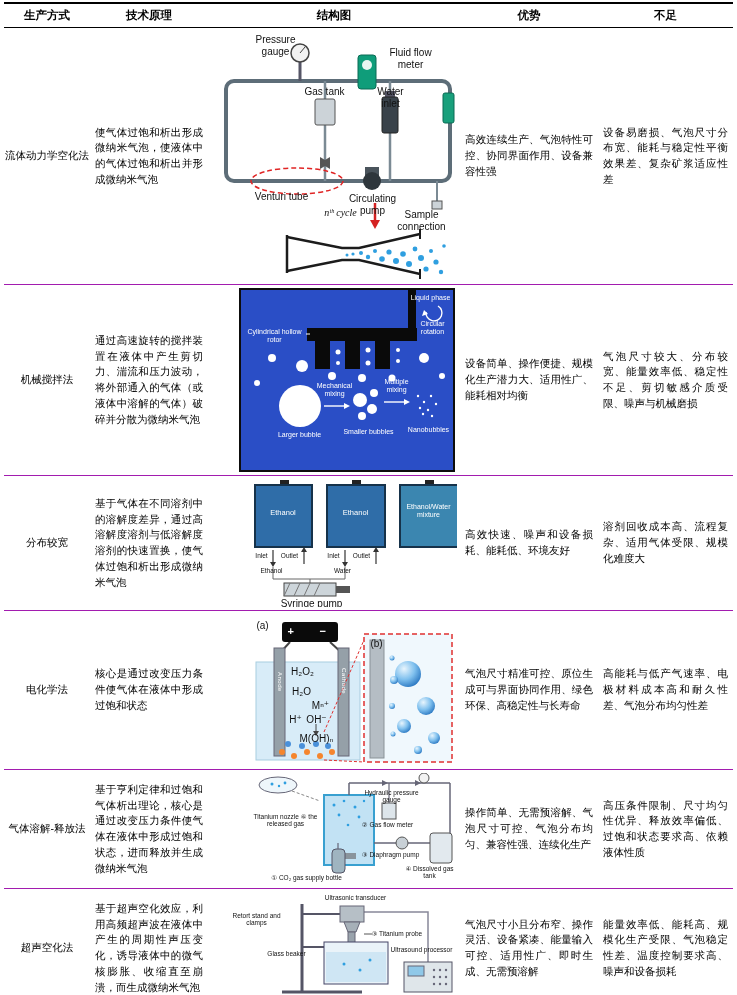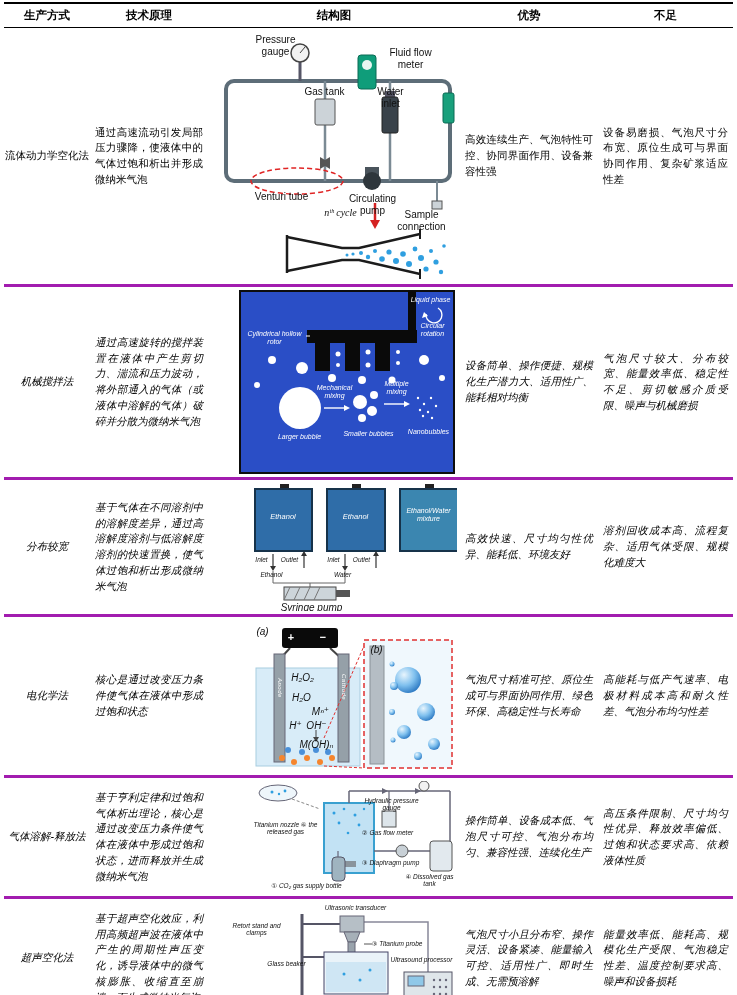--- a/index.html
+++ b/index.html
@@ -3,21 +3,21 @@
 <meta charset="utf-8">
 <style>
   * { margin:0; padding:0; box-sizing:border-box; }
   body { background:#fff; font-family:"Liberation Sans","DejaVu Sans",sans-serif; color:#000; }
   .page { width:737px; height:995px; margin:0 auto; padding:2px 4px; overflow:hidden; background:#fff; }
   table.main { width:729px; border-collapse:collapse; table-layout:fixed;
                border-top:2px solid #000; border-bottom:2px solid #000; }
   thead th { font-size:11.5px; font-weight:bold; text-align:center; padding:4px 2px;
              border-bottom:1.2px solid #000; }
   tbody td { font-size:10.5px; line-height:1.5; vertical-align:middle; padding:4px 5px; }
-  tbody tr + tr td { border-top:3px solid #a21caf;font-style:italic; }
+  tbody tr + tr td { border-top:1px solid #a21caf; }
   td.method { text-align:center; padding:4px 1px; }
   td.just { text-align:justify; }
   td.dcell { padding:3px 2px; }
   .diagram { position:relative; width:245px; margin:0 auto; overflow:hidden; }
   .diagram svg { position:absolute; left:0; top:0; }
   .lbl  { position:absolute; font-size:10px; line-height:1.15; color:#111; text-align:center; }
   .lblw { position:absolute; font-size:7px; line-height:1.15; color:#fff; text-align:center; }
   .sm   { font-size:6.5px; }
   .it   { font-style:italic; font-family:"Liberation Serif","DejaVu Serif",serif; }
   .vlab { position:absolute; writing-mode:vertical-rl; font-size:6px; color:#fff; letter-spacing:.5px; }
@@ -41,21 +41,21 @@
   <th>技术原理</th>
   <th>结构图</th>
   <th>优势</th>
   <th>不足</th>
 </tr>
 </thead>
 <tbody>
 
 <tr>
   <td class="method">流体动力学空化法</td>
-  <td class="just">通过高速流动引发局部压力骤降，使液体中的气体过饱和析出并形成微纳米气泡</td>
+  <td class="just">使气体过饱和析出形成微纳米气泡，使液体中的气体过饱和析出并形成微纳米气泡</td>
   <td class="dcell">
     <div class="diagram" style="height:250px">
       <svg width="245" height="250">
         <rect x="14" y="50" width="224" height="100" rx="8" fill="none" stroke="#5d6d78" stroke-width="4"></rect>
         <line x1="88" y1="30" x2="88" y2="50" stroke="#556" stroke-width="3"></line>
         <circle cx="88" cy="22" r="9" fill="#f2f2f2" stroke="#444" stroke-width="1.5"></circle>
         <line x1="88" y1="22" x2="93" y2="16" stroke="#444" stroke-width="1"></line>
         <rect x="146" y="24" width="18" height="34" rx="3" fill="#0f9d7a" stroke="#0a6b54"></rect>
         <circle cx="155" cy="34" r="5" fill="#e8f6f1"></circle>
         <line x1="113" y1="50" x2="113" y2="150" stroke="#7b8a94" stroke-width="2.5"></line>
@@ -102,21 +102,21 @@
       <div class="lbl" style="left:166px;top:16px;width:66px">Fluid flow meter</div>
       <div class="lbl" style="left:92px;top:55px;width:42px">Gas tank</div>
       <div class="lbl" style="left:156px;top:55px;width:46px">Water inlet</div>
       <div class="lbl" style="left:40px;top:160px;width:60px">Venturi tube</div>
       <div class="lbl" style="left:124px;top:162px;width:74px">Circulating pump</div>
       <div class="lbl" style="left:174px;top:178px;width:72px">Sample connection</div>
       <div class="lbl it" style="left:106px;top:176px;width:46px">nᵗʰ cycle</div>
     </div>
   </td>
   <td class="just">高效连续生产、气泡特性可控、协同界面作用、设备兼容性强</td>
-  <td class="just">设备易磨损、气泡尺寸分布宽、原位生成可与界面协同作用、复杂矿浆适应性差</td>
+  <td class="just">设备易磨损、气泡尺寸分布宽、能耗与稳定性平衡效果差、复杂矿浆适应性差</td>
 </tr>
 
 <tr>
   <td class="method">机械搅拌法</td>
   <td class="just">通过高速旋转的搅拌装置在液体中产生剪切力、湍流和压力波动，将外部通入的气体（或液体中溶解的气体）破碎并分散为微纳米气泡</td>
   <td class="dcell">
     <div class="diagram" style="height:184px">
       <svg width="245" height="184">
         <rect x="28" y="1" width="214" height="182" fill="#2a4ec6" stroke="#0d0d0d" stroke-width="2"></rect>
         <rect x="196" y="1" width="8" height="50" fill="#0a0a0a"></rect>
@@ -211,21 +211,21 @@
       <div class="lblw" style="left:188px;top:24px;width:58px">Ethanol/Water mixture</div>
       <div class="lbl sm" style="left:40px;top:73px;width:20px">Inlet</div>
       <div class="lbl sm" style="left:66px;top:73px;width:24px">Outlet</div>
       <div class="lbl sm" style="left:38px;top:88px;width:44px">Ethanol</div>
       <div class="lbl sm" style="left:112px;top:73px;width:20px">Inlet</div>
       <div class="lbl sm" style="left:138px;top:73px;width:24px">Outlet</div>
       <div class="lbl sm" style="left:110px;top:88px;width:42px">Water</div>
       <div class="lbl" style="left:58px;top:119px;width:84px">Syringe pump</div>
     </div>
   </td>
-  <td class="just">高效快速、尺寸均匀性优异、能耗低、环境友好</td>
+  <td class="just">高效快速、噪声和设备损耗、能耗低、环境友好</td>
   <td class="just">溶剂回收成本高、流程复杂、适用气体受限、规模化难度大</td>
 </tr>
 
 <tr>
   <td class="method">电化学法</td>
   <td class="just">核心是通过改变压力条件使气体在液体中形成过饱和状态</td>
   <td class="dcell">
     <div class="diagram" style="height:152px">
       <svg width="245" height="152">
         <defs>
@@ -325,21 +325,21 @@
         <line x1="126" y1="76" x2="126" y2="70" stroke="#667" stroke-width="1.2"></line>
       </svg>
       <div class="lbl sm" style="left:40px;top:40px;width:68px">Titanium nozzle ⑥ the released gas</div>
       <div class="lbl sm" style="left:152px;top:16px;width:56px">Hydraulic pressure gauge</div>
       <div class="lbl sm" style="left:146px;top:48px;width:60px">② Gas flow meter</div>
       <div class="lbl sm" style="left:150px;top:78px;width:58px">③ Diaphragm pump</div>
       <div class="lbl sm" style="left:190px;top:92px;width:56px">④ Dissolved gas tank</div>
       <div class="lbl sm" style="left:40px;top:101px;width:110px">① CO₂ gas supply bottle</div>
     </div>
   </td>
-  <td class="just">操作简单、设备成本低、气泡尺寸可控、气泡分布均匀、兼容性强、连续化生产</td>
+  <td class="just">操作简单、无需预溶解、气泡尺寸可控、气泡分布均匀、兼容性强、连续化生产</td>
   <td class="just">高压条件限制、尺寸均匀性优异、释放效率偏低、过饱和状态要求高、依赖液体性质</td>
 </tr>
 
 <tr>
   <td class="method">超声空化法</td>
   <td class="just">基于超声空化效应，利用高频超声波在液体中产生的周期性声压变化，诱导液体中的微气核膨胀、收缩直至崩溃，而生成微纳米气泡</td>
   <td class="dcell">
     <div class="diagram" style="height:112px">
       <svg width="245" height="112">
         <line x1="90" y1="12" x2="90" y2="100" stroke="#556" stroke-width="3"></line>

